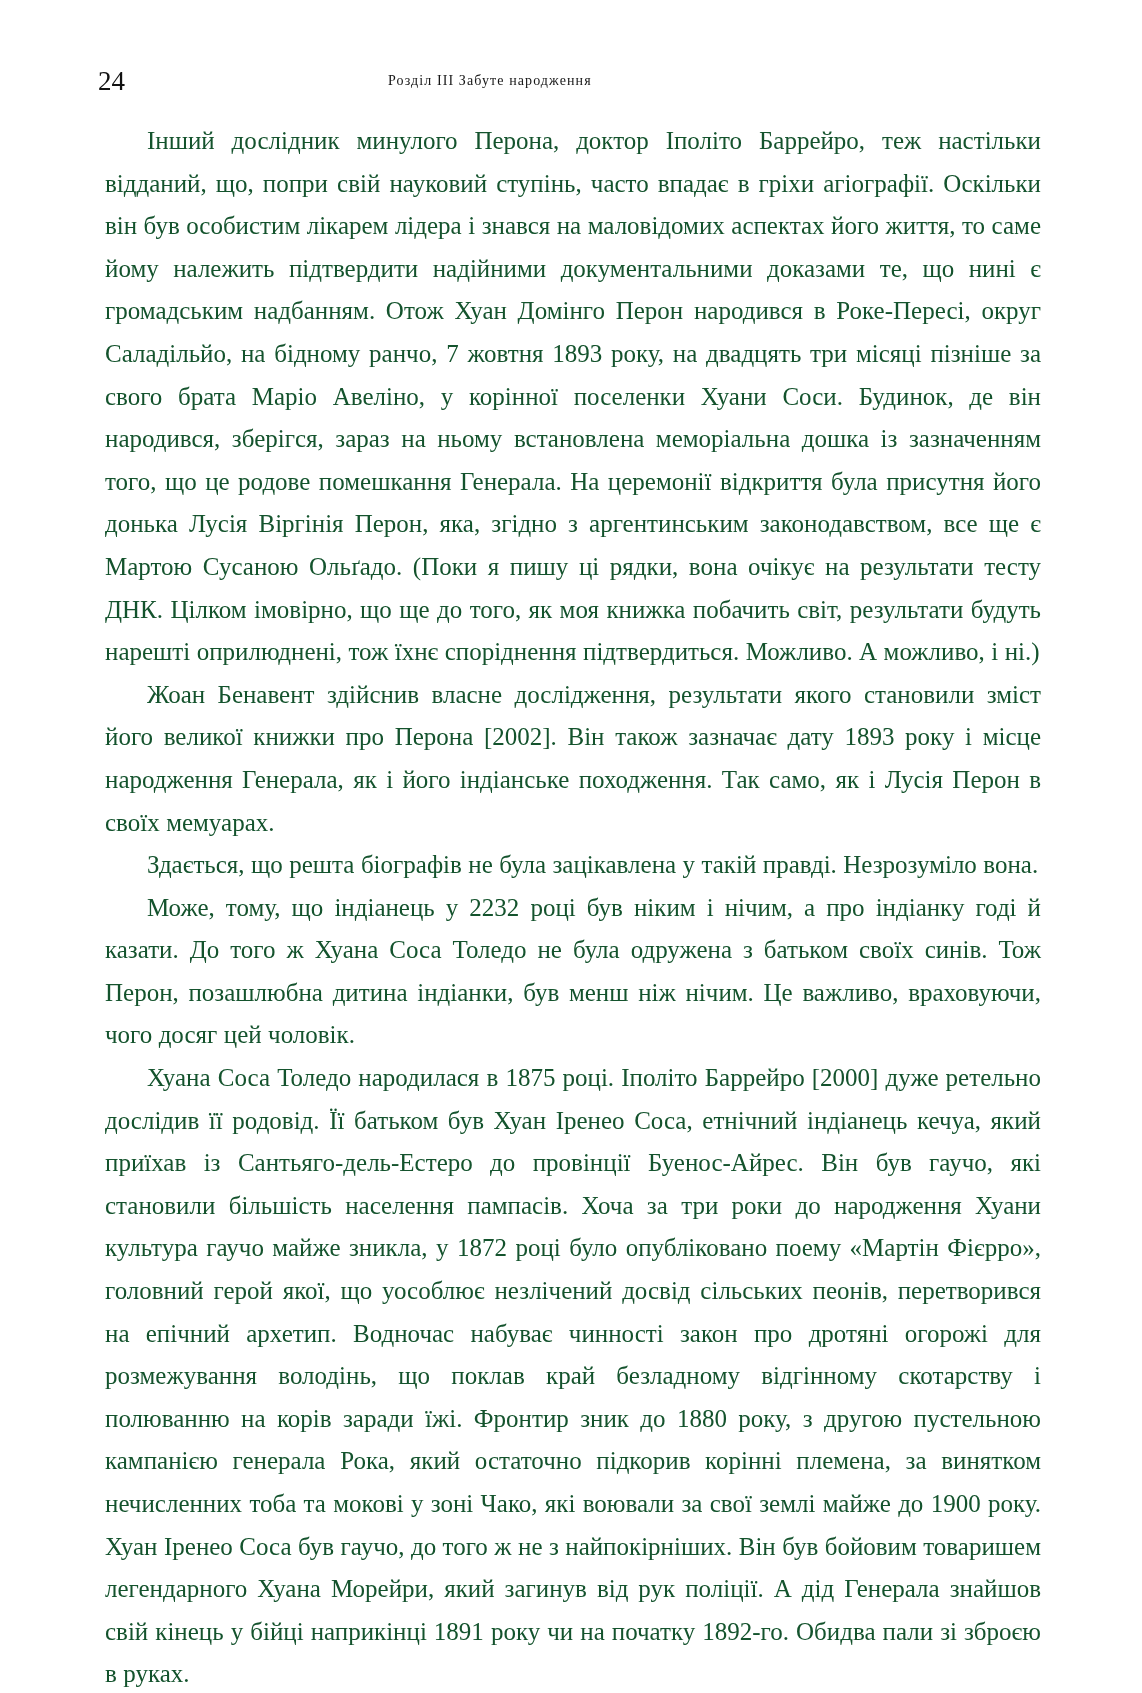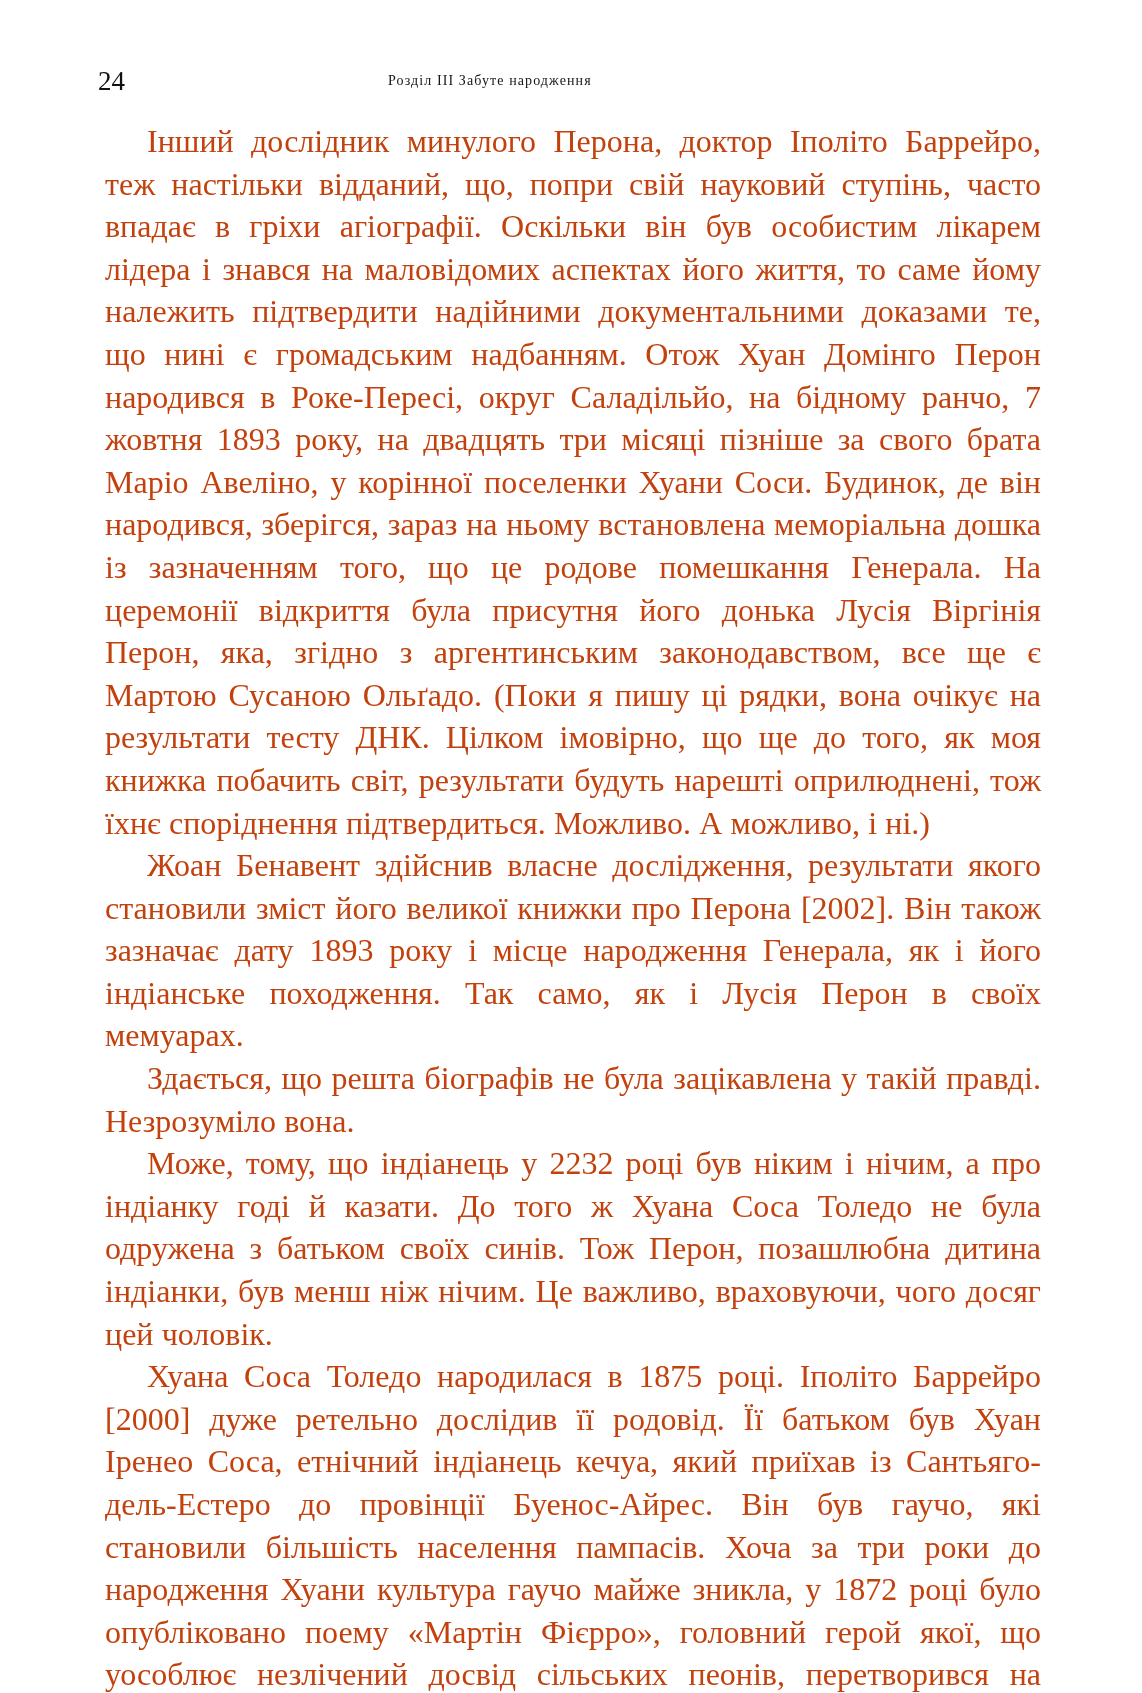--- a/index.html
+++ b/index.html
@@ -47,26 +47,26 @@
 
   
   .textblock {
     position: absolute;
     left: 105px;
     top: 120px;
     width: 936px;
   }
   .para {
     margin: 0;
-    font-size: 32px;
+    font-size: 25px;
     line-height: 42.6px;
     text-align: justify;
     text-justify: inter-word;
     text-indent: 42px;
-    color: #c2410c;
+    color: #14532d;
     hyphens: manual;
     word-spacing: 0.2px;
   }
   .para:last-child {
     text-align: justify;
   }
 </style>
 </head>
 <body>
 

